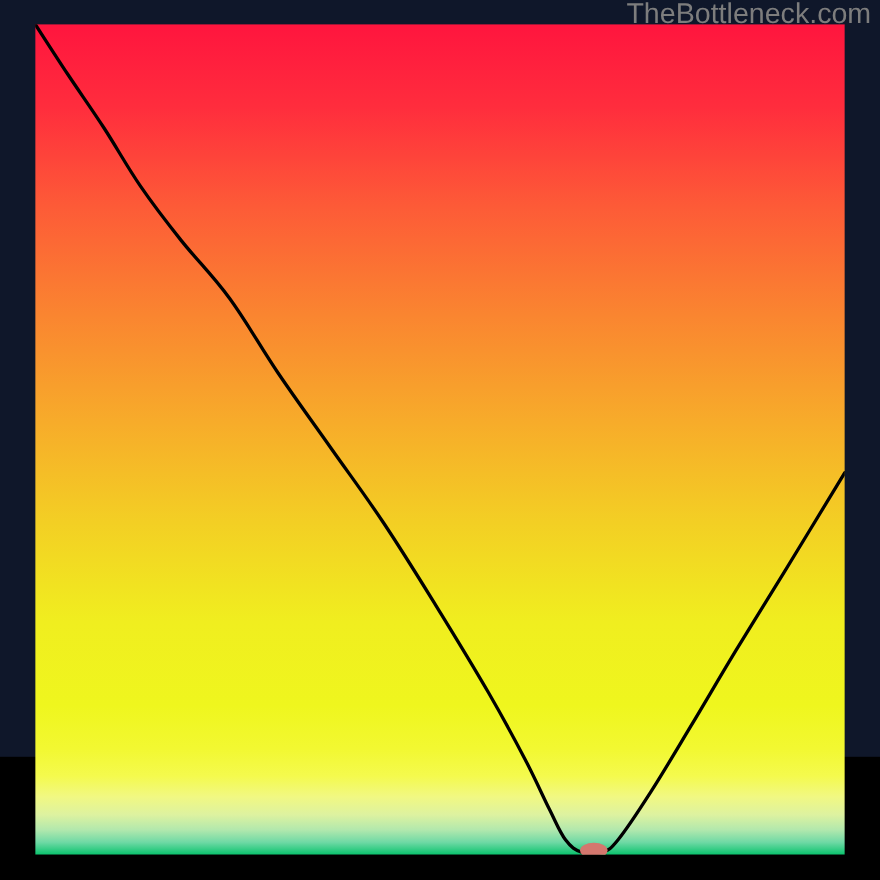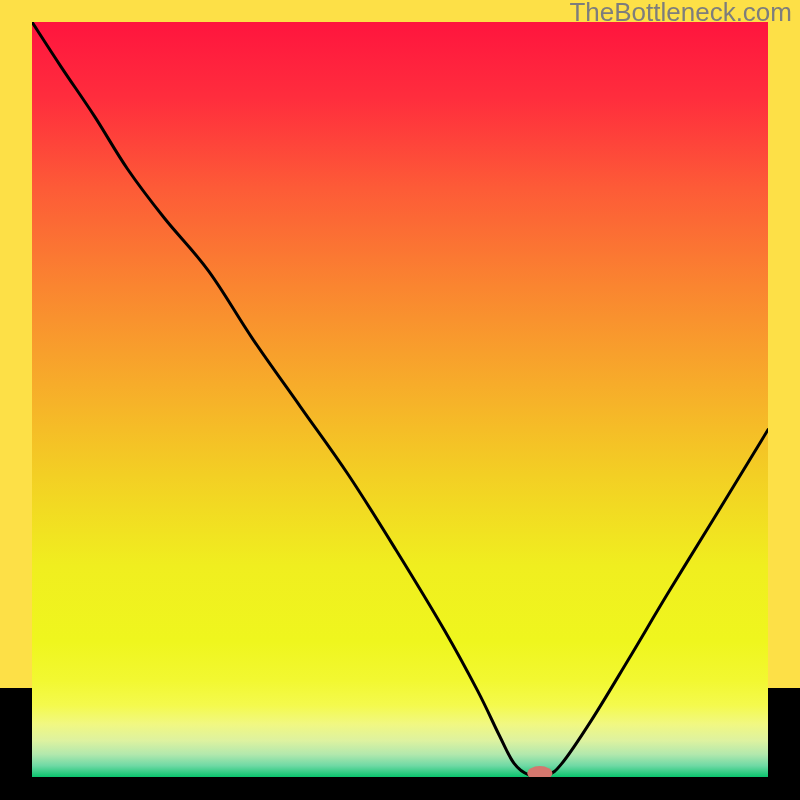--- a/index.html
+++ b/index.html
@@ -7,21 +7,21 @@
     padding: 0;
     width: 800px;
     height: 800px;
     background: #000;
     overflow: hidden;
   }
   .stage {
     position: relative;
     width: 800px;
     height: 688px;
-    background: #fde047;
+    background: #0f172a;
   }
   .gradient-bg, .overlay-svg {
     position: absolute;
   }
   .watermark {
     position: absolute;
     font-family: Arial, Helvetica, sans-serif;
     font-weight: 400;
     color: #7d7d7d;
     white-space: nowrap;

